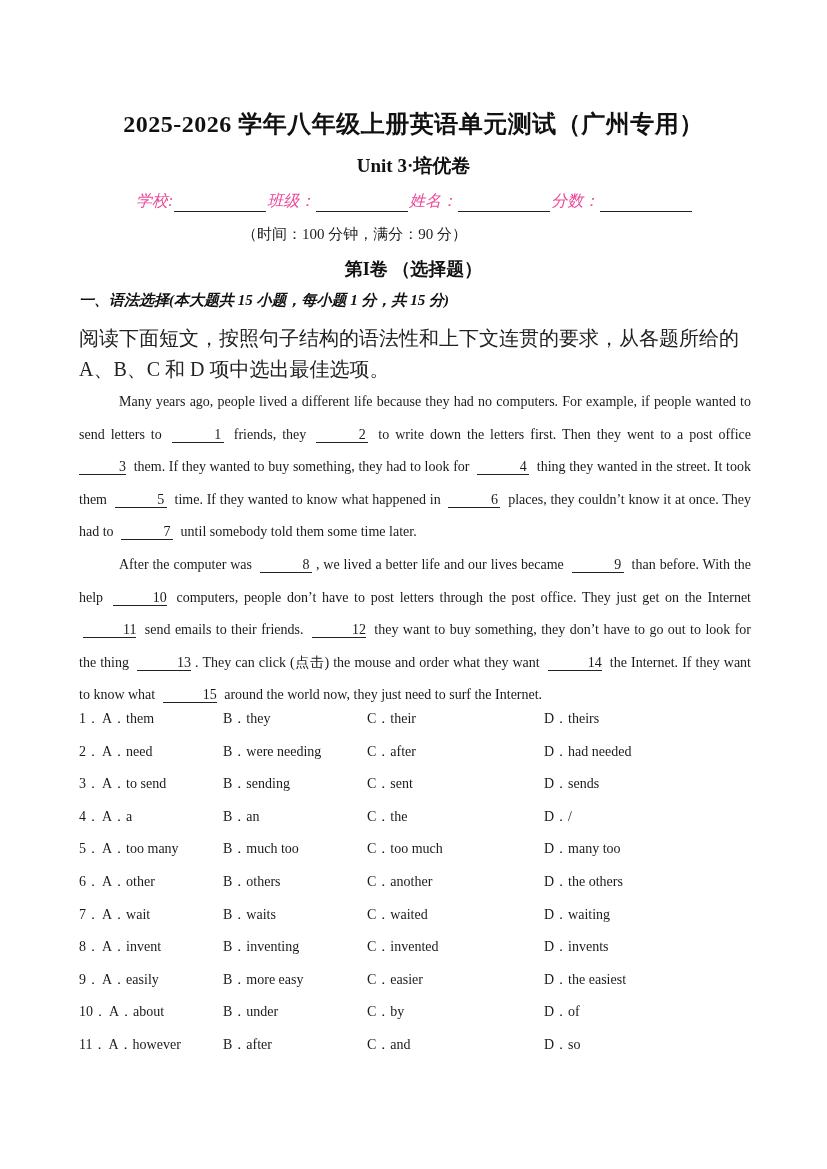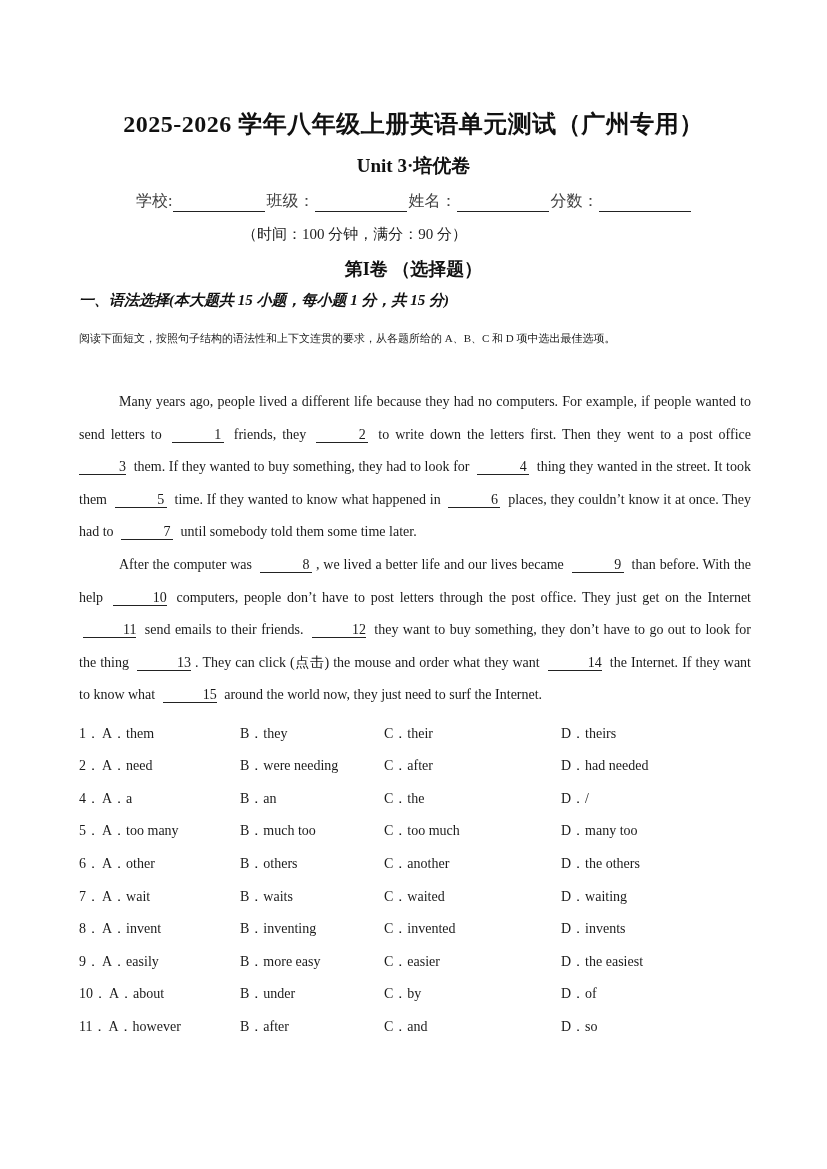--- a/index.html
+++ b/index.html
@@ -39,21 +39,21 @@
   }
   .info-row {
     position: absolute;
     left: 136px;
     top: 191px;
     font-size: 16px;
     white-space: nowrap;
     display: flex;
     align-items: flex-end;
   }
-  .info-row .label { color: #404040; }
+  .info-row .label { color: #ec4899; font-style: italic; }
   .info-row .blank {
     display: inline-block;
     width: 92px;
     border-bottom: 1px solid #222;
     height: 16px;
     margin: 0 1px;
   }
   .time-note {
     position: absolute;
     left: 0; width: 709px;
@@ -76,21 +76,21 @@
     top: 291px;
     font-weight: bold;
     font-size: 15px;
     font-style: italic;
   }
   .instructions {
     position: absolute;
     left: 79px;
     top: 323px;
     width: 672px;
-    font-size: 11px;
+    font-size: 20px;
     line-height: 31px;
     color: #222;
   }
   .passage {
     position: absolute;
     left: 79px;
     top: 386px;
     width: 672px;
     font-size: 14px;
     line-height: 32.6px;
@@ -114,25 +114,25 @@
     position: absolute;
     left: 79px;
     top: 710px;
     width: 680px;
     font-size: 14px;
     color: #1a1a1a;
   }
   .opt-row {
     height: 32.6px;
     display: flex;
-    align-items: flex-end;
+    align-items: flex-start;
   }
   .opt-row .col { display: inline-block; white-space: nowrap; }
   .opt-row .c1 { width: 144px; }
-  .opt-row .c2 { width: 144px; margin-left: 17px; }
+  .opt-row .c2 { width: 144px; }
   .opt-row .c3 { width: 145px; }
   .opt-row .c4 { width: 140px; margin-left: 32px; }
   .num { margin-right: 2px; }
 </style>
 </head>
 <body>
 
 <div class="page">
   <div class="title">2025-2026 学年八年级上册英语单元测试（广州专用）</div>
   <div class="subtitle">Unit 3·培优卷</div>
@@ -166,20 +166,26 @@
         <span class="col c3">C．their</span>
         <span class="col c4">D．theirs</span>
       </div>
       <div class="opt-row">
         <span class="col c1"><span class="num">2．</span><span>A．need</span></span>
         <span class="col c2">B．were needing</span>
         <span class="col c3">C．after</span>
         <span class="col c4">D．had needed</span>
       </div>
       <div class="opt-row">
+        <span class="col c1"><span class="num">3．</span><span>A．to send</span></span>
+        <span class="col c2">B．sending</span>
+        <span class="col c3">C．sent</span>
+        <span class="col c4">D．sends</span>
+      </div>
+      <div class="opt-row">
         <span class="col c1"><span class="num">4．</span><span>A．a</span></span>
         <span class="col c2">B．an</span>
         <span class="col c3">C．the</span>
         <span class="col c4">D．/</span>
       </div>
       <div class="opt-row">
         <span class="col c1"><span class="num">5．</span><span>A．too many</span></span>
         <span class="col c2">B．much too</span>
         <span class="col c3">C．too much</span>
         <span class="col c4">D．many too</span>

